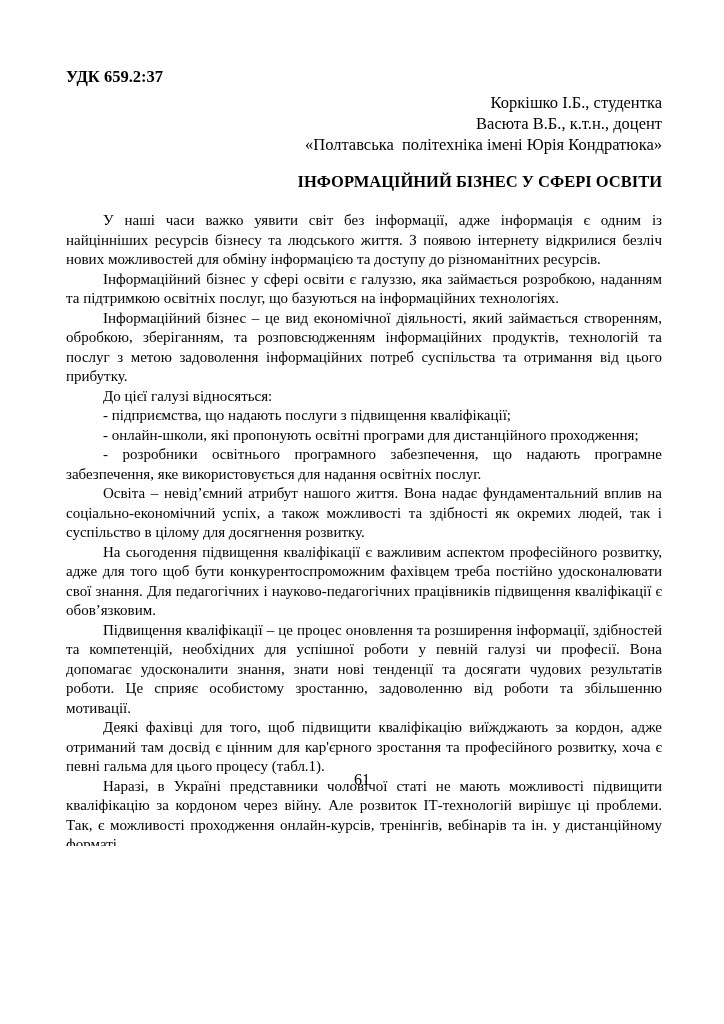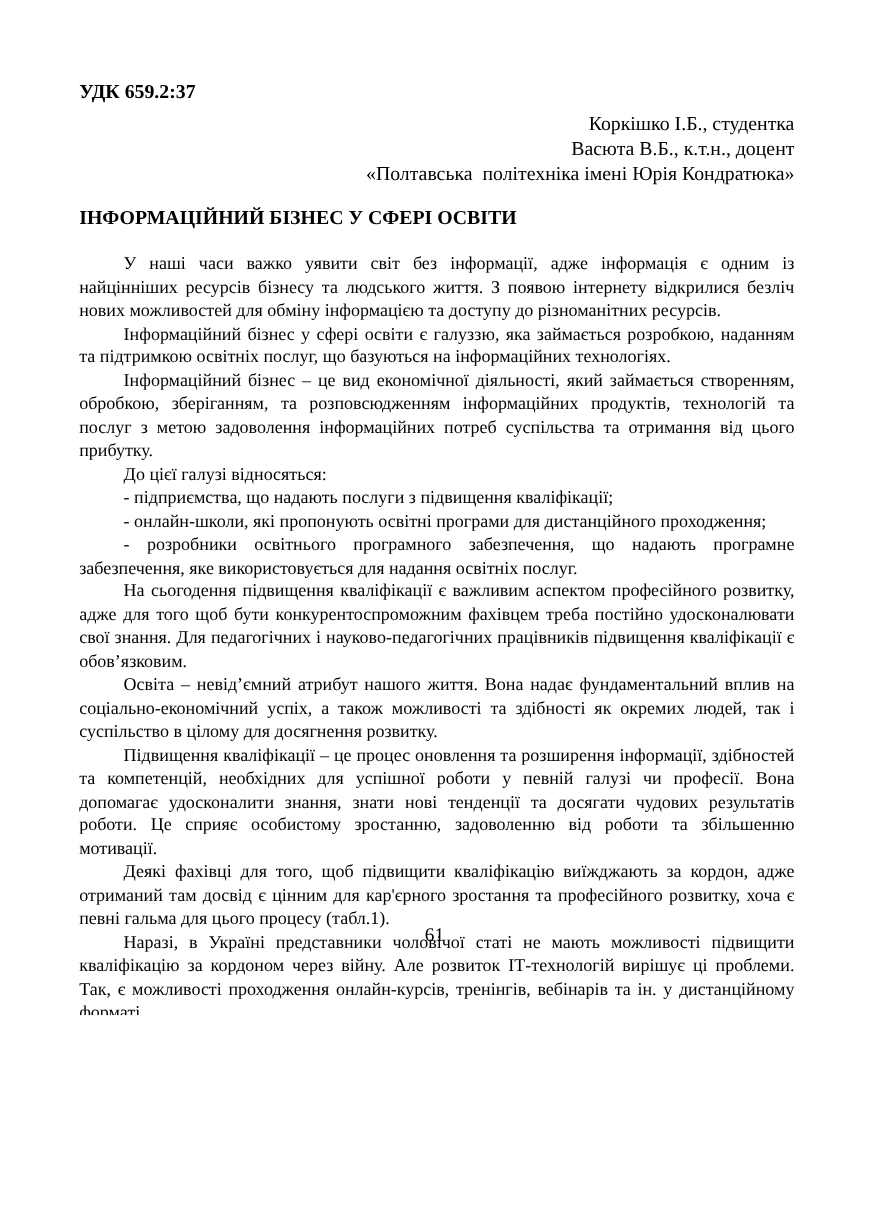--- a/index.html
+++ b/index.html
@@ -28,21 +28,21 @@
     text-align: right;
     font-size: 16.5px;
     line-height: 21px;
     font-family: Liberation Serif, serif;
   }
   .author-line {
     white-space: pre-wrap;
   }
   .title {
     margin: 16px 0 19px 0;
-    text-align: left;
+    text-align: right;
     font-size: 16.5px;
     line-height: 21px;
     font-weight: bold;
   }
   .body-text p {
     margin: 0;
     font-size: 15px;
     line-height: 19.5px;
     text-align: justify;
     text-indent: 37px;
@@ -73,22 +73,22 @@
   <h1 class="title">ІНФОРМАЦІЙНИЙ БІЗНЕС У СФЕРІ ОСВІТИ</h1>
 
   <div class="body-text">
     <p>У наші часи важко уявити світ без інформації, адже інформація є одним із найцінніших ресурсів бізнесу та людського життя. З появою інтернету відкрилися безліч нових можливостей для обміну інформацією та доступу до різноманітних ресурсів.</p>
     <p>Інформаційний бізнес у сфері освіти є галуззю, яка займається розробкою, наданням та підтримкою освітніх послуг, що базуються на інформаційних технологіях.</p>
     <p>Інформаційний бізнес – це вид економічної діяльності, який займається створенням, обробкою, зберіганням, та розповсюдженням інформаційних продуктів, технологій та послуг з метою задоволення інформаційних потреб суспільства та отримання від цього прибутку.</p>
     <p>До цієї галузі відносяться:</p>
     <p>- підприємства, що надають послуги з підвищення кваліфікації;</p>
     <p>- онлайн-школи, які пропонують освітні програми для дистанційного проходження;</p>
     <p>- розробники освітнього програмного забезпечення, що надають програмне забезпечення, яке використовується для надання освітніх послуг.</p>
+    <p>Освіта – невід’ємний атрибут нашого життя. Вона надає фундаментальний вплив на соціально-економічний успіх, а також можливості та здібності як окремих людей, так і суспільство в цілому для досягнення розвитку.</p>
     <p>На сьогодення підвищення кваліфікації є важливим аспектом професійного розвитку, адже для того щоб бути конкурентоспроможним фахівцем треба постійно удосконалювати свої знання. Для педагогічних і науково-педагогічних працівників підвищення кваліфікації є обов’язковим.</p>
-    <p>Освіта – невід’ємний атрибут нашого життя. Вона надає фундаментальний вплив на соціально-економічний успіх, а також можливості та здібності як окремих людей, так і суспільство в цілому для досягнення розвитку.</p>
     <p>Підвищення кваліфікації – це процес оновлення та розширення інформації, здібностей та компетенцій, необхідних для успішної роботи у певній галузі чи професії. Вона допомагає удосконалити знання, знати нові тенденції та досягати чудових результатів роботи. Це сприяє особистому зростанню, задоволенню від роботи та збільшенню мотивації.</p>
     <p>Деякі фахівці для того, щоб підвищити кваліфікацію виїжджають за кордон, адже отриманий там досвід є цінним для кар'єрного зростання та професійного розвитку, хоча є певні гальма для цього процесу (табл.1).</p>
     <p>Наразі, в Україні представники чоловічої статі не мають можливості підвищити кваліфікацію за кордоном через війну. Але розвиток ІТ-технологій вирішує ці проблеми. Так, є можливості проходження онлайн-курсів, тренінгів, вебінарів та ін. у дистанційному форматі.</p>
   </div>
 
   <div class="page-footer">61</div>
 
 </div>
 
 </body></html>

